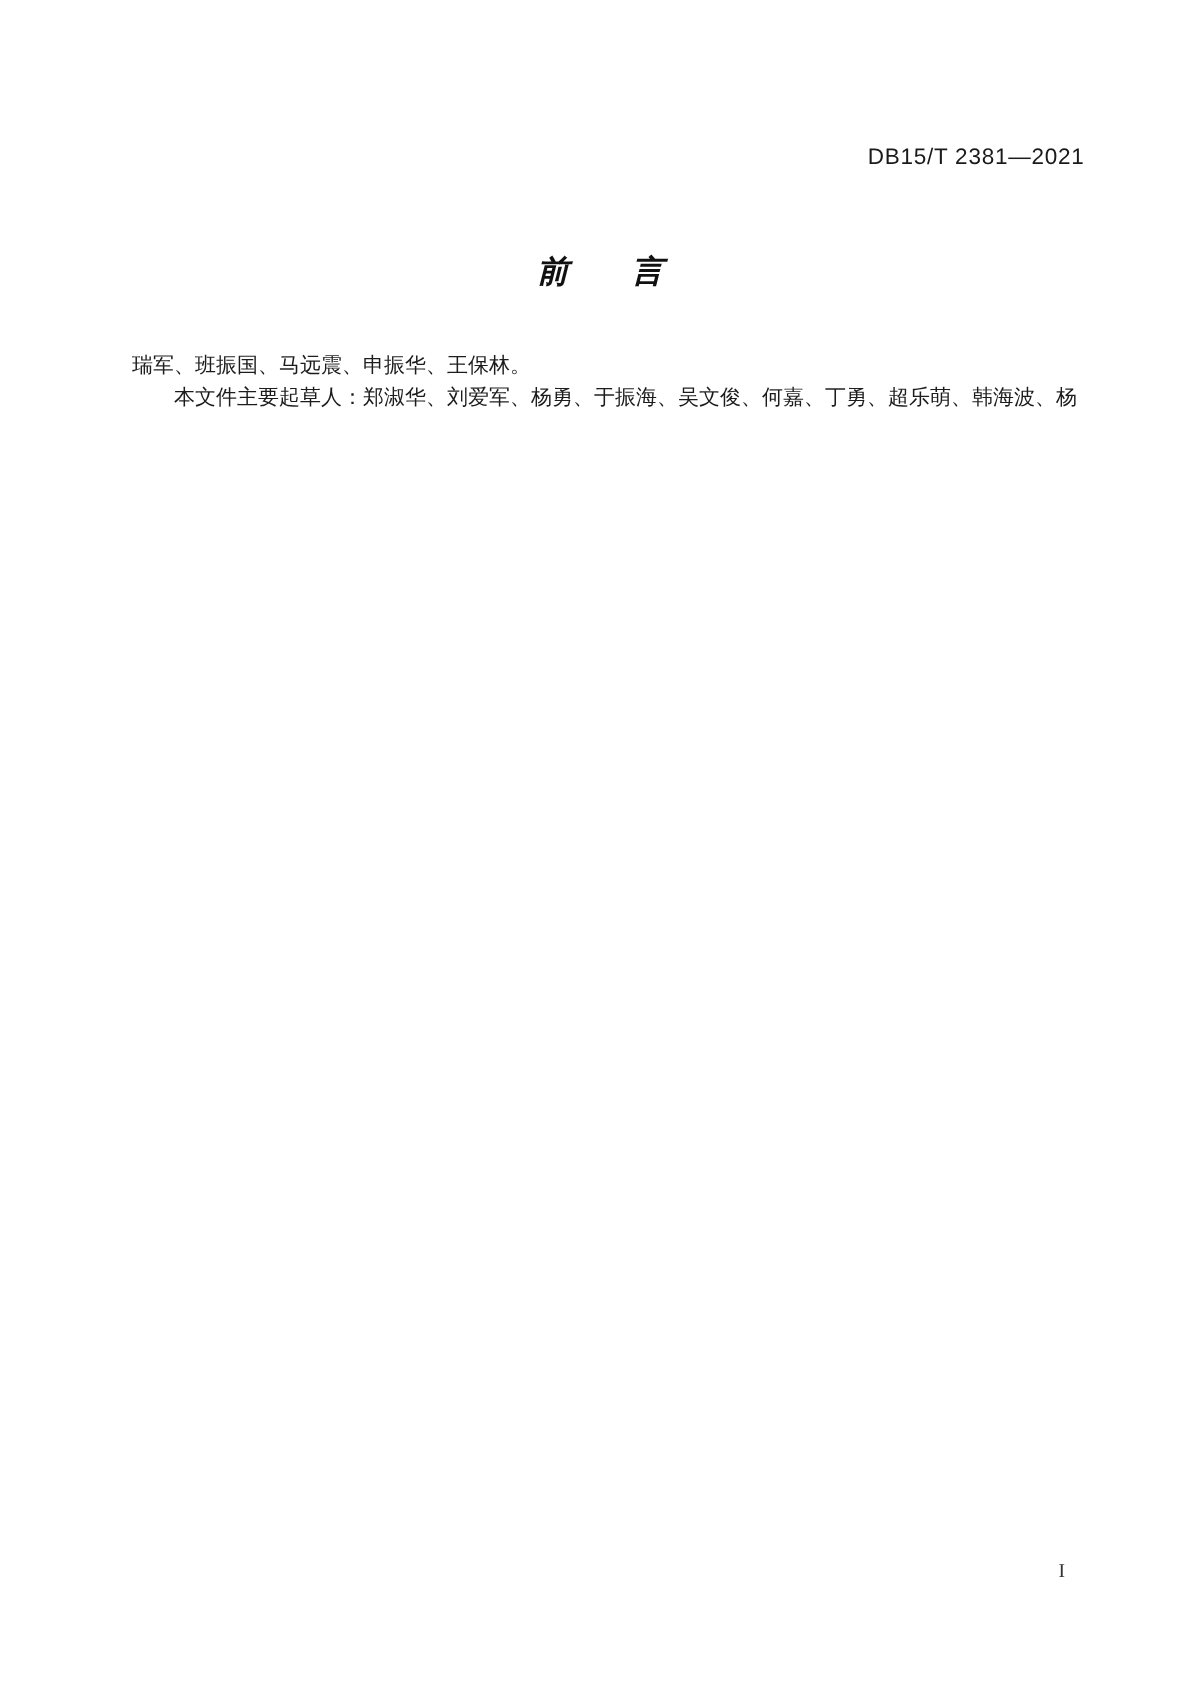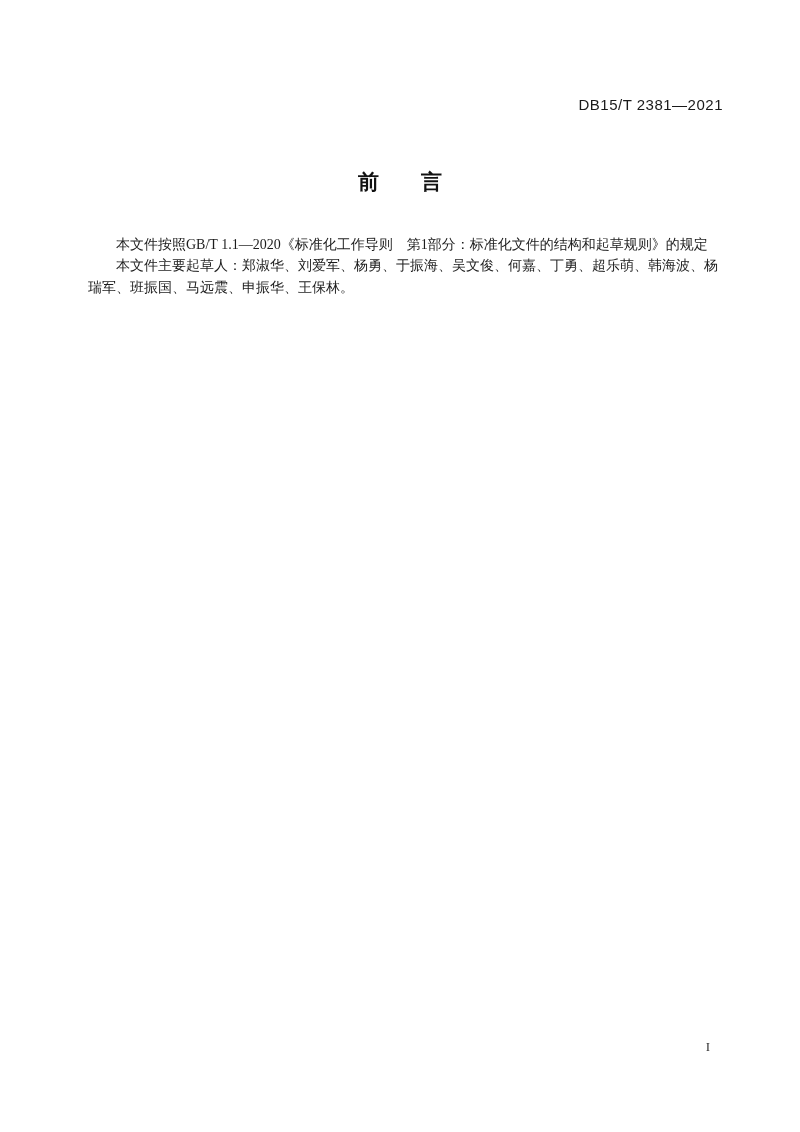--- a/index.html
+++ b/index.html
@@ -29,20 +29,21 @@
     top: 169px;
     left: 0;
     width: 100%;
     margin: 0;
     text-align: center;
     font-family: "Liberation Sans", "DejaVu Sans", sans-serif;
     font-weight: 700;
     font-size: 21px;
     line-height: 26px;
     color: #111111;
+    font-style: italic;
   }
   .content {
     position: absolute;
     top: 234px;
     left: 88px;
     width: 645px;
     font-family: "Liberation Serif", "DejaVu Serif", serif;
     font-size: 14px;
     line-height: 21.4px;
     color: #1c1c1c;
@@ -66,20 +67,19 @@
 </head>
 <body>
 
 <div class="page">
 
   <div class="doc-code">DB15/T 2381—2021</div>
 
   <h1 class="title">前　　言</h1>
 
   <div class="content">
-    <div class="line indent">本文件按照GB/T 1.1—2020《标准化工作导则　第1部分：标准化文件的结构和起草规则》的规定</div>
+    <div class="line">瑞军、班振国、马远震、申振华、王保林。</div>
     <div class="line indent">本文件主要起草人：郑淑华、刘爱军、杨勇、于振海、吴文俊、何嘉、丁勇、超乐萌、韩海波、杨</div>
-    <div class="line">瑞军、班振国、马远震、申振华、王保林。</div>
   </div>
 
   <div class="page-num">I</div>
 
 </div>
 
 </body></html>

